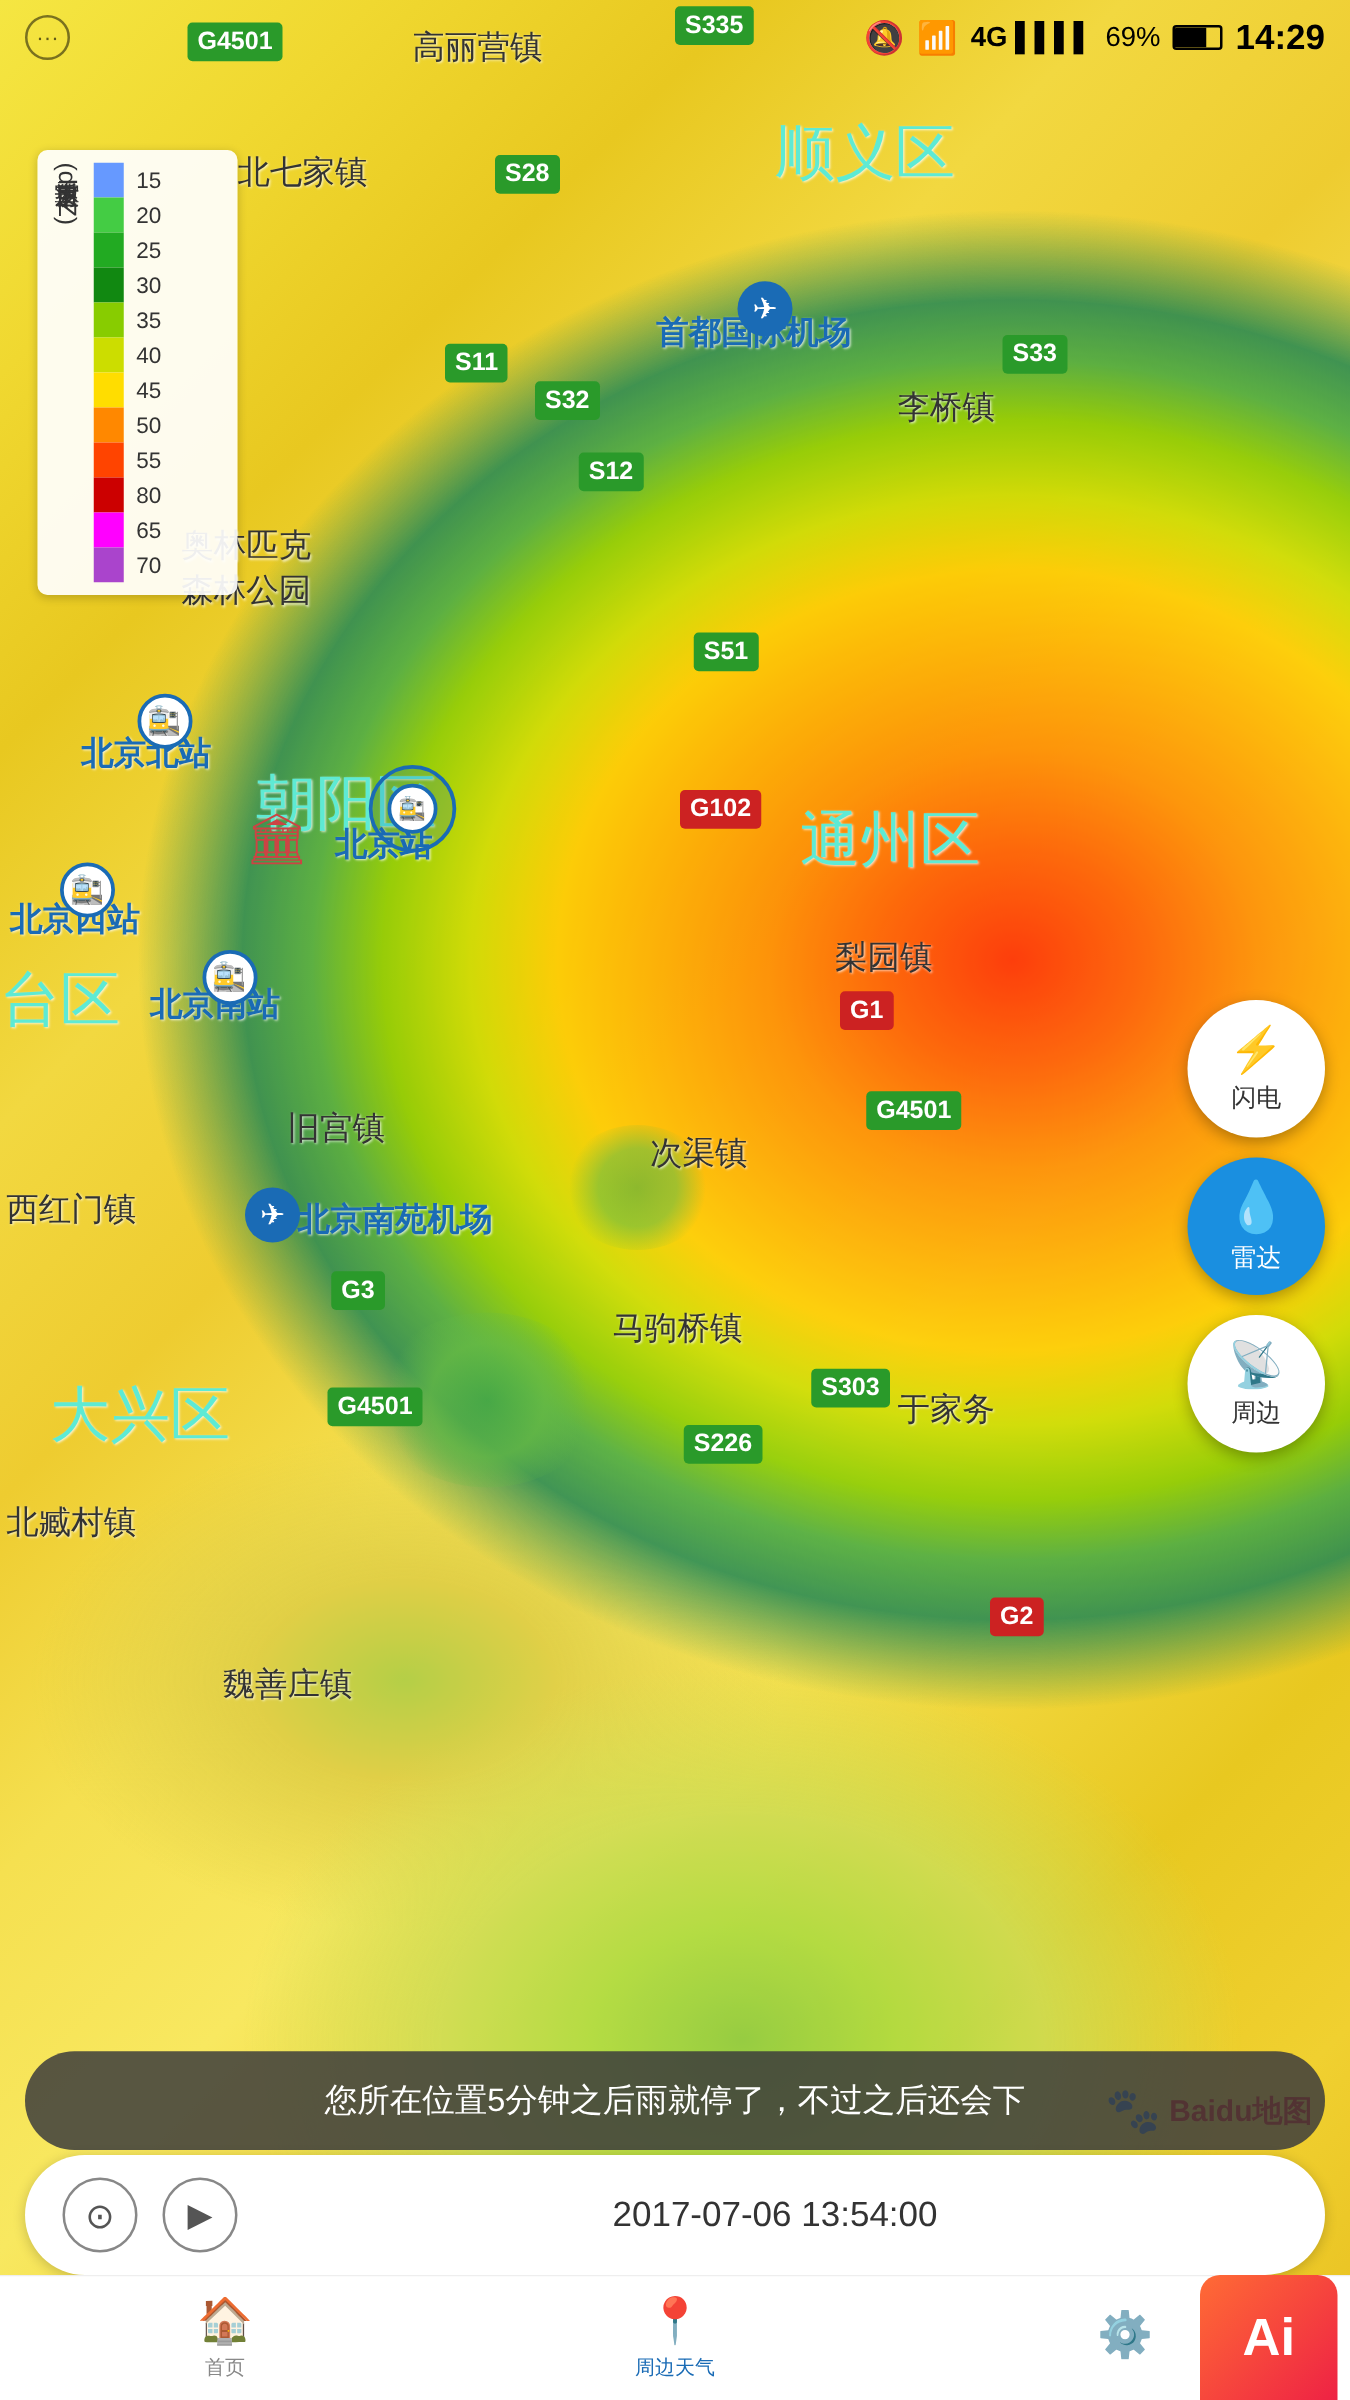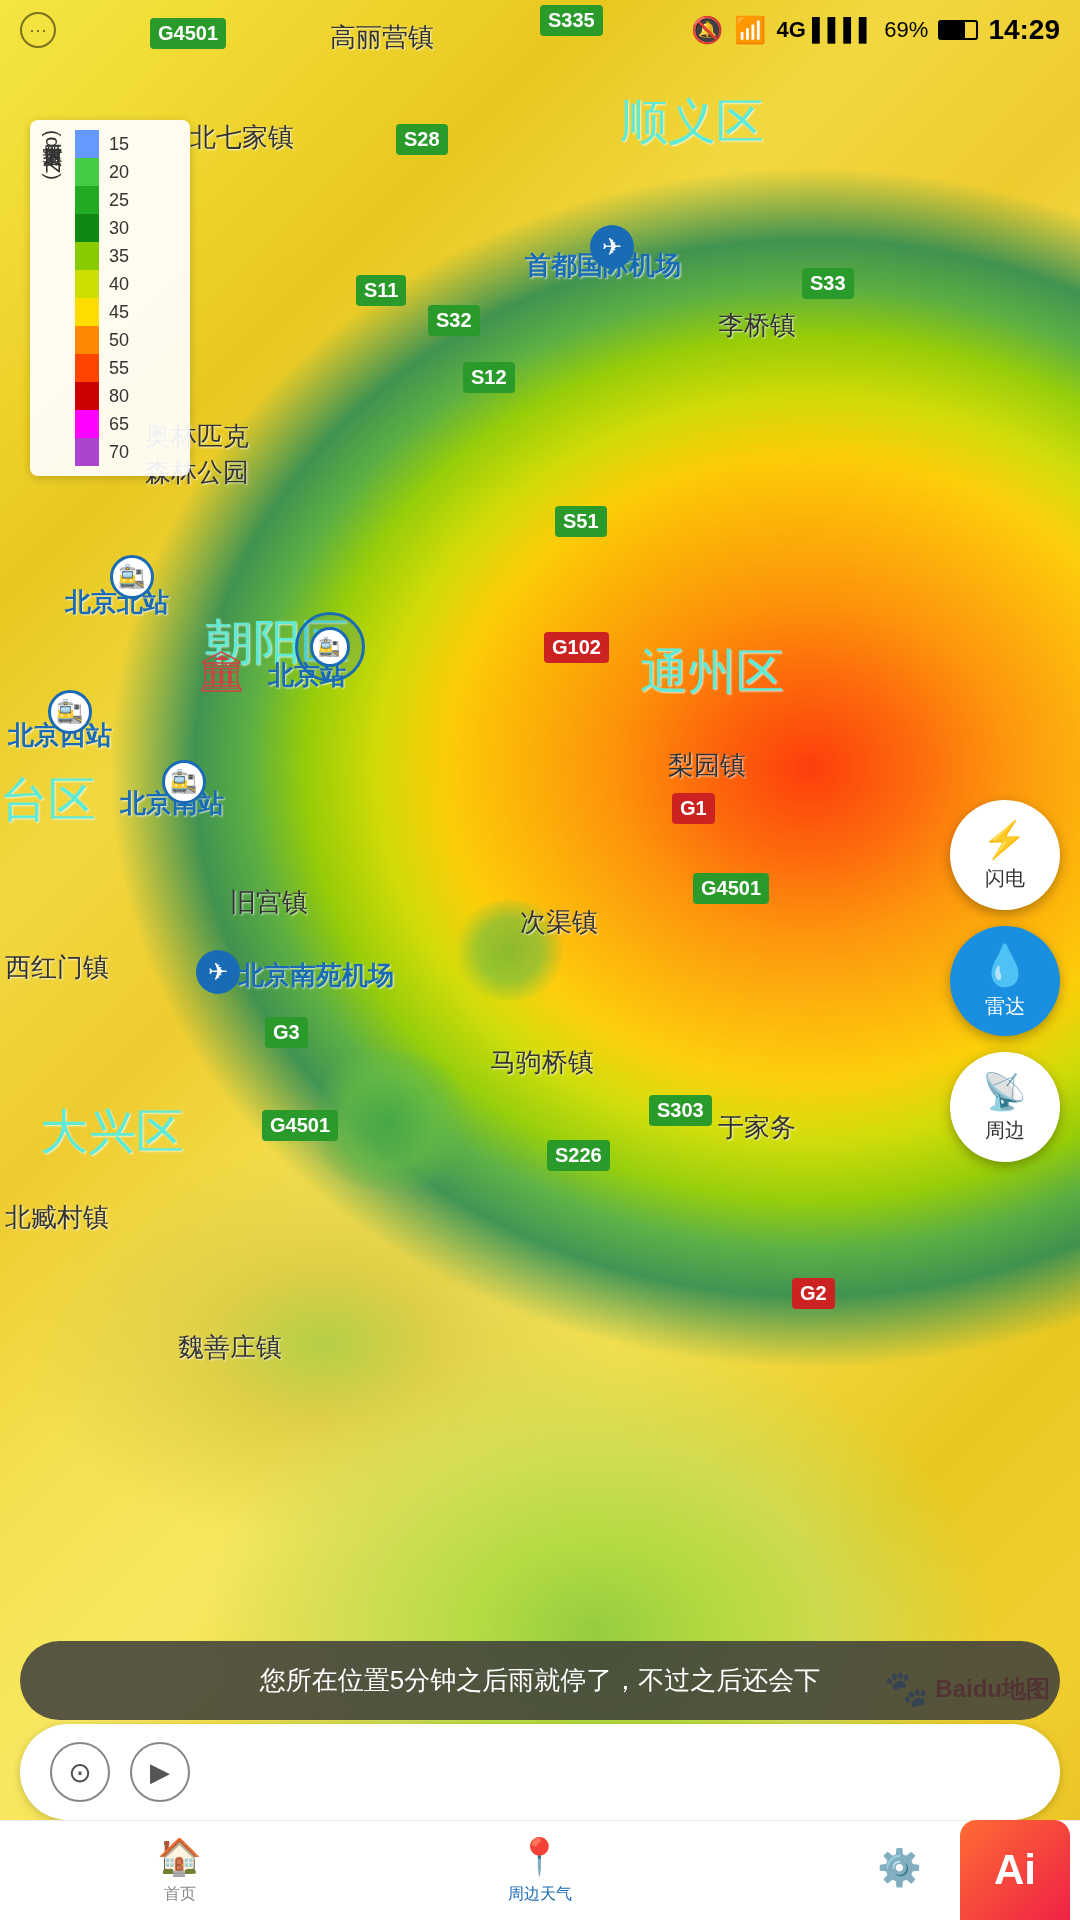--- a/index.html
+++ b/index.html
@@ -614,20 +614,21 @@
   <span style="font-size:24px;color:#cc0000;font-weight:700;">Baidu地图</span>
 </div>
 
 <div id="notification-bar">
   <div class="notification-text">您所在位置5分钟之后雨就停了，不过之后还会下</div>
 </div>
 
 <div id="playback-bar">
   <div class="playback-loc-btn">⊙</div>
   <div class="playback-play-btn">▶</div>
+  <div class="playback-time">2017-07-06 13:54:00</div>
 </div>
 
 <div id="bottom-nav">
   <div class="nav-item">
     <span class="nav-icon">🏠</span>
     <span class="nav-label">首页</span>
   </div>
   <div class="nav-item">
     <span class="nav-icon active">📍</span>
     <span class="nav-label active">周边天气</span>

